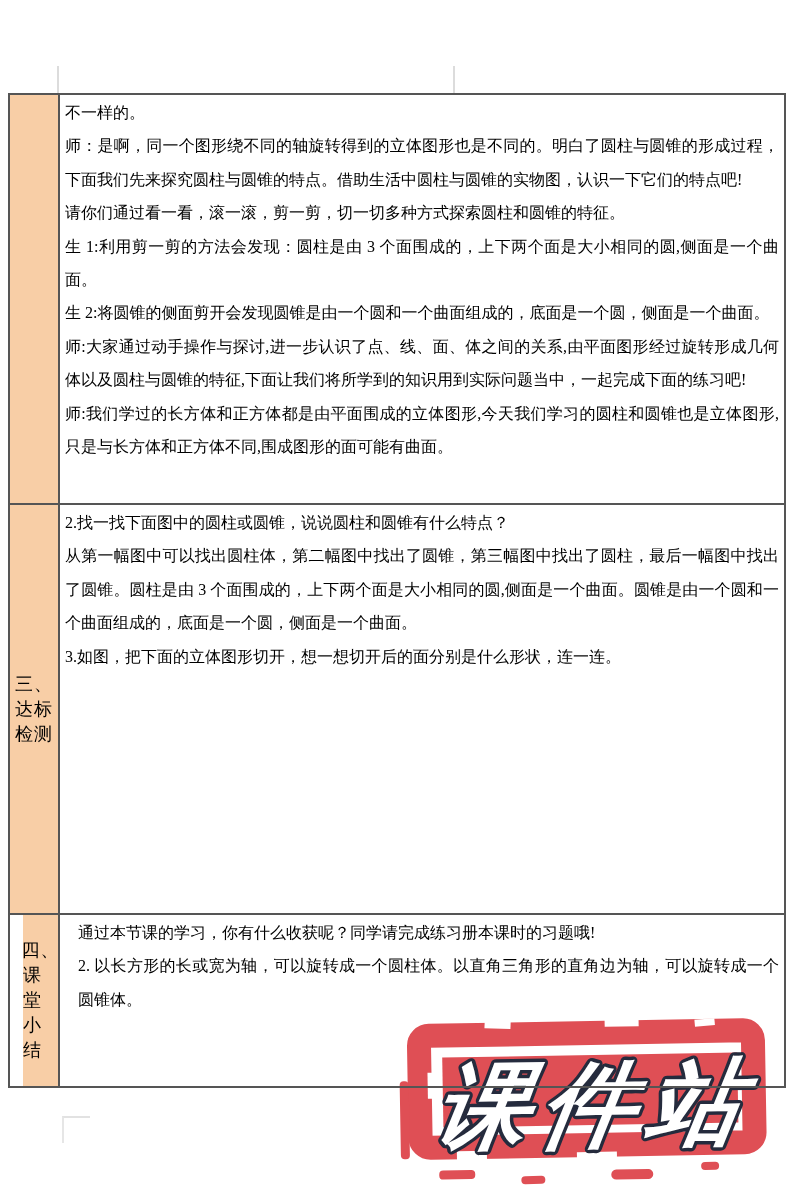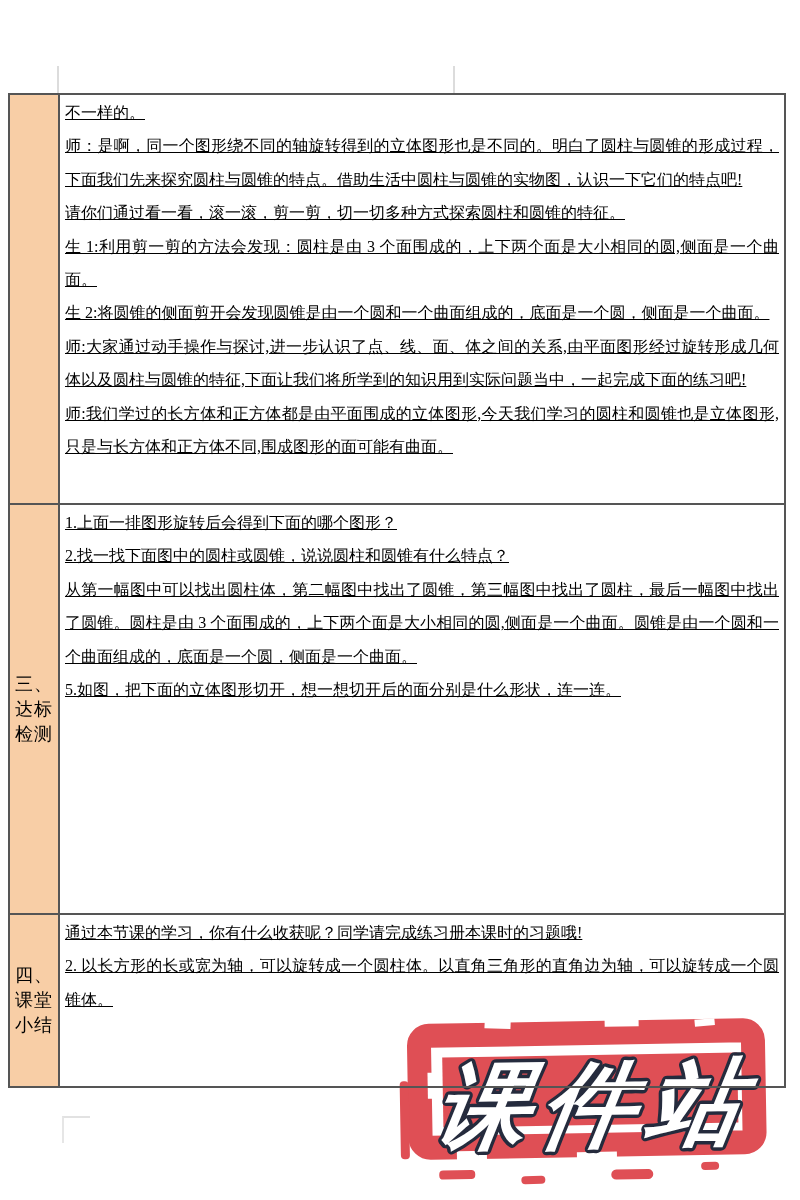--- a/index.html
+++ b/index.html
@@ -24,22 +24,22 @@
   .lbl{
     background:#f8cea6;border-right:2px solid #555555;border-bottom:2px solid #555555;
     display:flex;flex-direction:column;justify-content:center;align-items:center;
     font-size:18px;line-height:25px;letter-spacing:1px;box-sizing:border-box;overflow:hidden;
   }
   .cnt{
     border-bottom:2px solid #555555;box-sizing:border-box;background:transparent;
     padding:1px 5px 0 5px;font-size:16px;line-height:33.4px;text-align:justify;
     overflow:hidden;
   }
-  .lbl.last,.cnt.last{border-bottom:none;}
-  .cnt p{margin:0;padding:0;text-decoration:underline;}
+  .lbl.last,.cnt.last{border-bottom:none;margin-left:13px;}
+  .cnt p{margin:0;padding:0;}
 </style>
 </head>
 <body>
 
 <div class="artifact-v a1"></div>
 <div class="artifact-v a2"></div>
 <div class="artifact-corner"></div>
 
 <svg class="stamp" viewBox="0 0 385 185" aria-hidden="true">
   <g transform="rotate(-1 192 92)">
@@ -76,24 +76,23 @@
     <p>师:大家通过动手操作与探讨,进一步认识了点、线、面、体之间的关系,由平面图形经过旋转形成几何体以及圆柱与圆锥的特征,下面让我们将所学到的知识用到实际问题当中，一起完成下面的练习吧!</p>
     <p>师:我们学过的长方体和正方体都是由平面围成的立体图形,今天我们学习的圆柱和圆锥也是立体图形,只是与长方体和正方体不同,围成图形的面可能有曲面。</p>
   </div>
 
   <div class="lbl">
     <div>三、</div>
     <div>达标</div>
     <div>检测</div>
   </div>
   <div class="cnt">
-    <p>1.上面一排图形旋转后会得到下面的哪个图形？</p>
     <p>2.找一找下面图中的圆柱或圆锥，说说圆柱和圆锥有什么特点？</p>
     <p>从第一幅图中可以找出圆柱体，第二幅图中找出了圆锥，第三幅图中找出了圆柱，最后一幅图中找出了圆锥。圆柱是由 3 个面围成的，上下两个面是大小相同的圆,侧面是一个曲面。圆锥是由一个圆和一个曲面组成的，底面是一个圆，侧面是一个曲面。</p>
-    <p>5.如图，把下面的立体图形切开，想一想切开后的面分别是什么形状，连一连。</p>
+    <p>3.如图，把下面的立体图形切开，想一想切开后的面分别是什么形状，连一连。</p>
   </div>
 
   <div class="lbl last">
     <div>四、</div>
     <div>课堂</div>
     <div>小结</div>
   </div>
   <div class="cnt last">
     <p>通过本节课的学习，你有什么收获呢？同学请完成练习册本课时的习题哦!</p>
     <p>2.  以长方形的长或宽为轴，可以旋转成一个圆柱体。以直角三角形的直角边为轴，可以旋转成一个圆锥体。</p>

